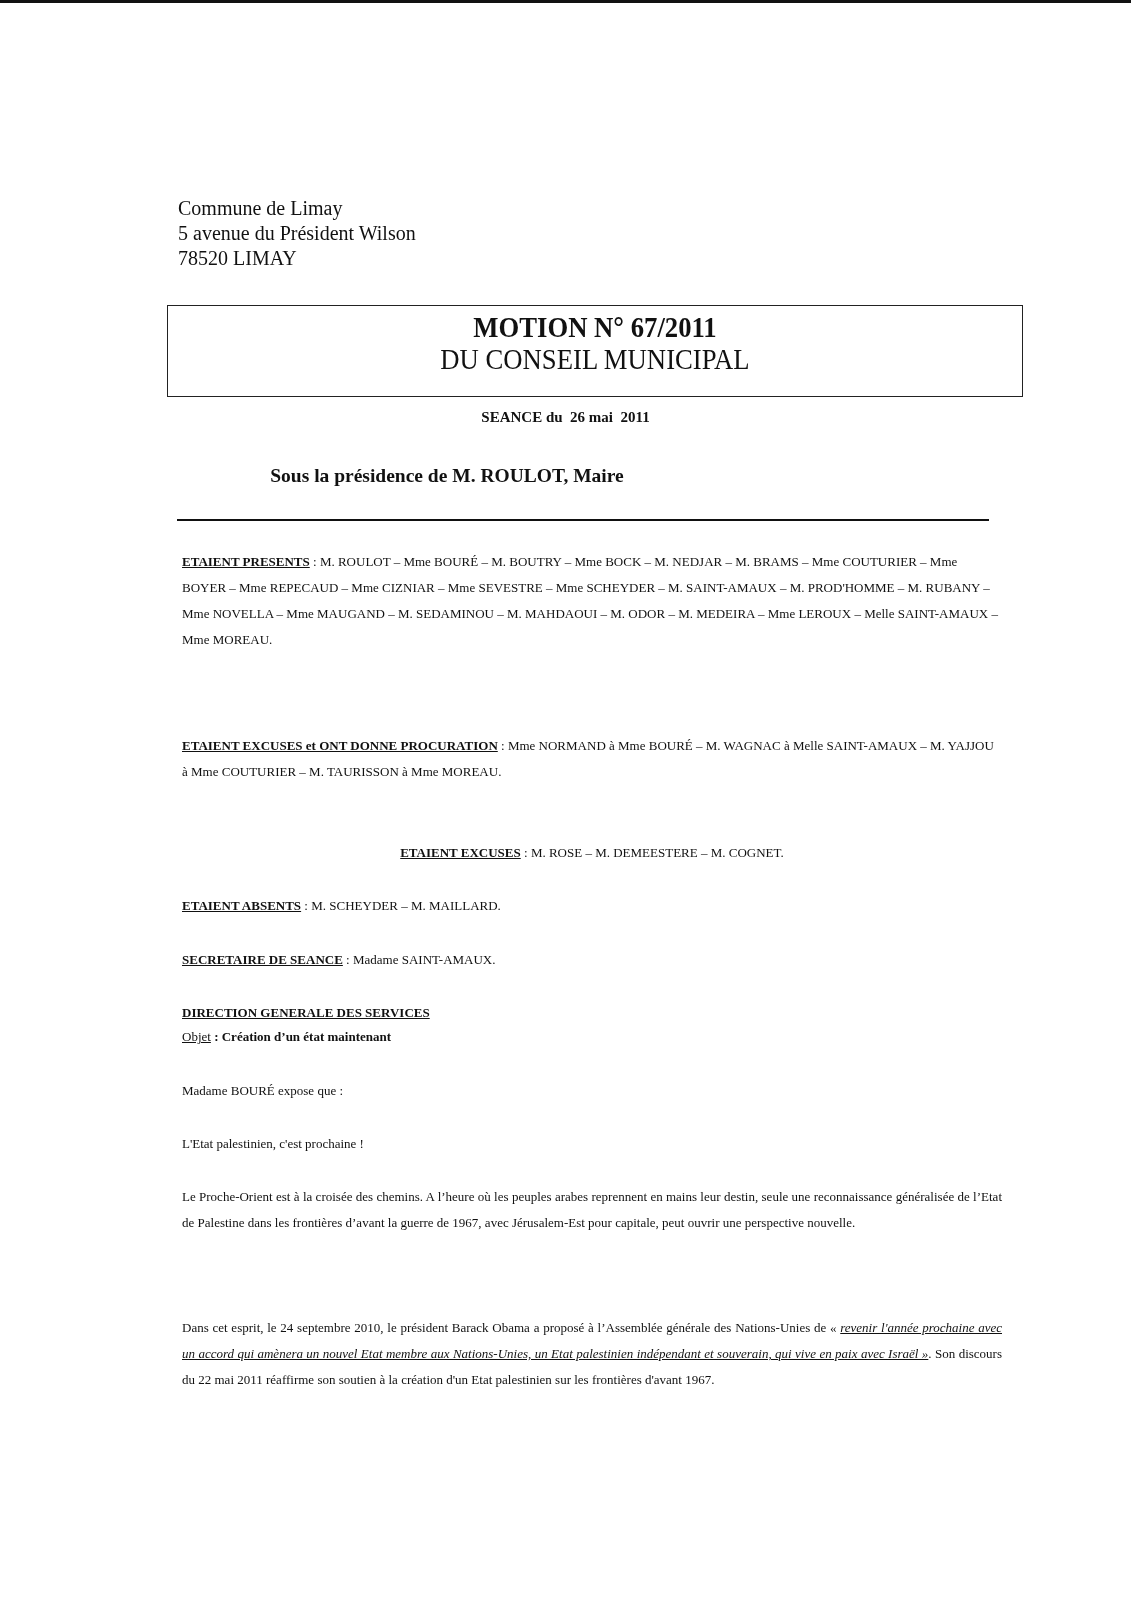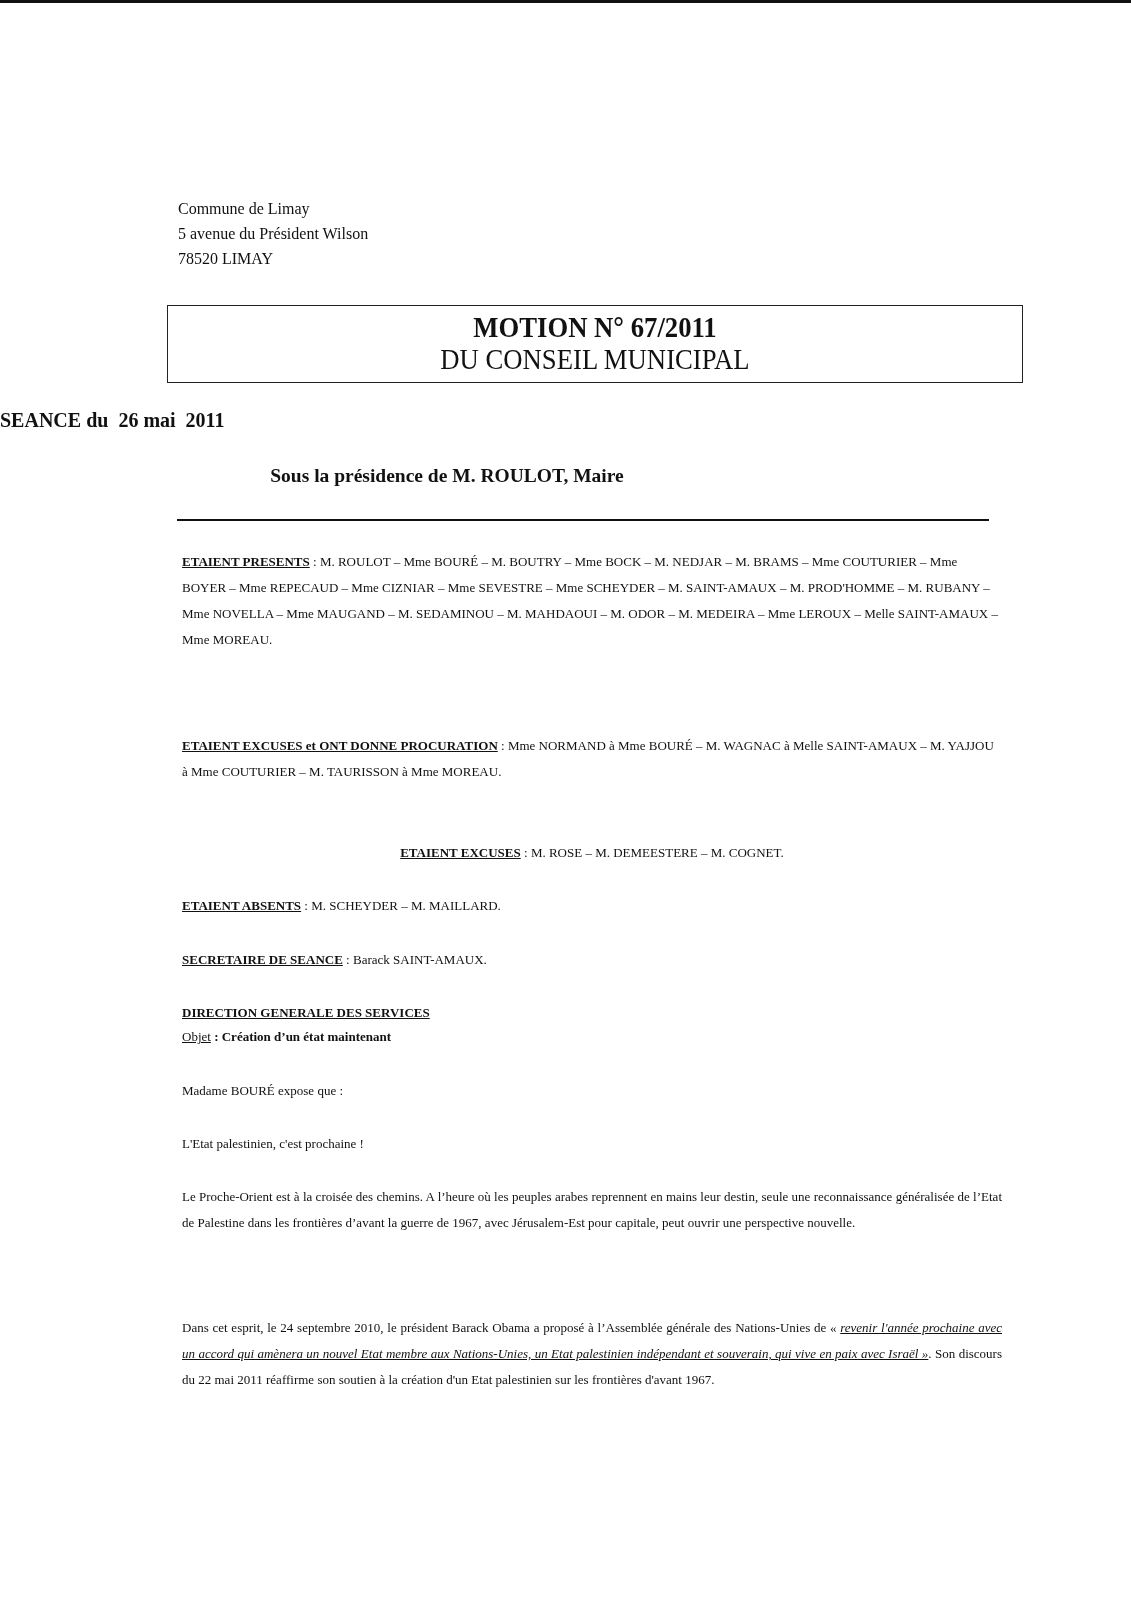--- a/index.html
+++ b/index.html
@@ -2,28 +2,28 @@
 <html><head>
   <meta charset="utf-8">
   <style>
     html, body { margin: 0; padding: 0; background: #ffffff; }
     body {
       width: 1131px; height: 1600px; position: relative; overflow: hidden;
       font-family: "Liberation Serif", "DejaVu Serif", serif; color: #111;
     }
     .top-edge { position: absolute; left: 0; top: 0; width: 1131px; height: 3px; background: #111; }
     .abs { position: absolute; }
-    .addr { left: 178px; top: 196px; font-size: 16px; line-height: 25px; }
+    .addr { left: 178px; top: 196px; font-size: 20px; line-height: 25px; }
     .motion-box {
-      left: 167px; top: 305px; width: 856px; height: 78px;
+      left: 167px; top: 305px; width: 856px; height: 92px;
       border: 1.5px solid #222; box-sizing: border-box; text-align: center;
     }
     .motion-title { font-weight: bold; font-size: 29px; line-height: 32px; margin-top: 5px; transform: scaleX(0.92); }
     .motion-sub { font-size: 29px; line-height: 32px; transform: scaleX(0.92); }
-    .seance { left: 0; width: 1131px; top: 409px; font-weight: bold; font-size: 20px; }
+    .seance { left: 0; width: 1131px; top: 409px; text-align: center; font-weight: bold; font-size: 15px; }
     .presidence { left: 0; width: 894px; top: 465px; text-align: center; font-weight: bold; font-size: 19.5px; }
     .rule { left: 177px; top: 519px; width: 812px; height: 2px; background: #111; }
     .para { left: 182px; width: 820px; font-size: 13px; line-height: 26px; }
     .label { font-weight: bold; text-decoration: underline; }
     .justify { text-align: justify; }
     .it { font-style: italic; text-decoration: underline; }
     .obj-bold { font-weight: bold; }
     .u { text-decoration: underline; }
   </style>
 </head>
@@ -57,21 +57,21 @@
 
 <div class="abs para" style="top: 840px; text-align: center;">
   <span class="label">ETAIENT EXCUSES</span><span> : </span><span>M. ROSE – M. DEMEESTERE – M. COGNET.</span>
 </div>
 
 <div class="abs para" style="top: 893px;">
   <span class="label">ETAIENT ABSENTS</span><span> : </span><span>M. SCHEYDER – M. MAILLARD.</span>
 </div>
 
 <div class="abs para" style="top: 947px;">
-  <span class="label">SECRETAIRE DE SEANCE</span><span> : </span><span>Barack SAINT-AMAUX.</span>
+  <span class="label">SECRETAIRE DE SEANCE</span><span> : </span><span>Madame SAINT-AMAUX.</span>
 </div>
 
 <div class="abs para" style="top: 1000px;">
   <span class="label">DIRECTION GENERALE DES SERVICES</span>
 </div>
 <div class="abs para" style="top: 1024px;">
   <span class="u">Objet</span><span class="obj-bold"> : Création d’un état maintenant</span>
 </div>
 
 <div class="abs para" style="top: 1078px;">Madame BOURÉ expose que :</div>

